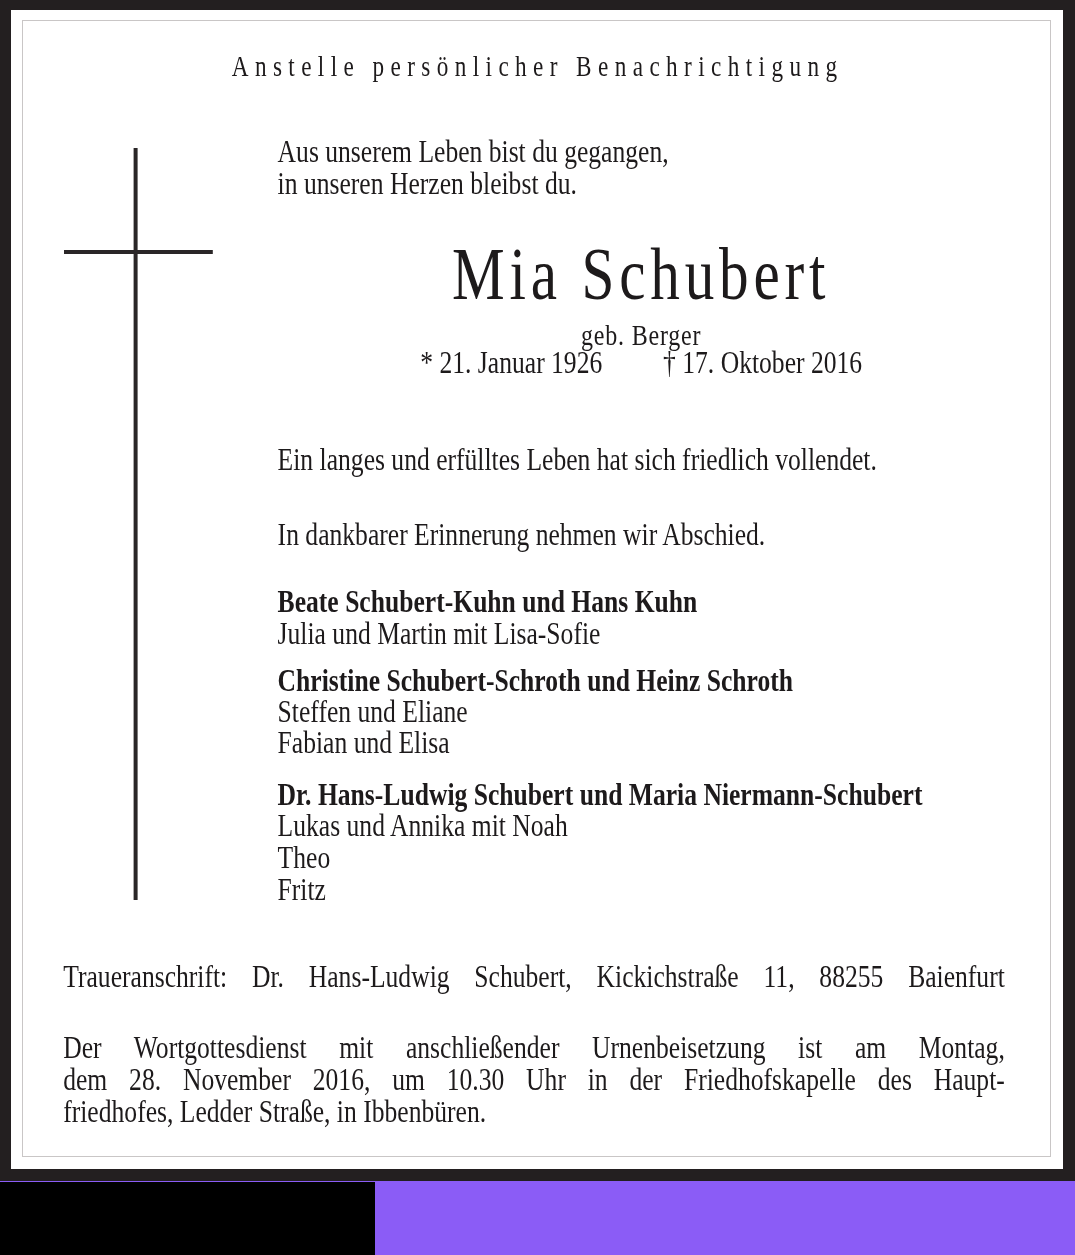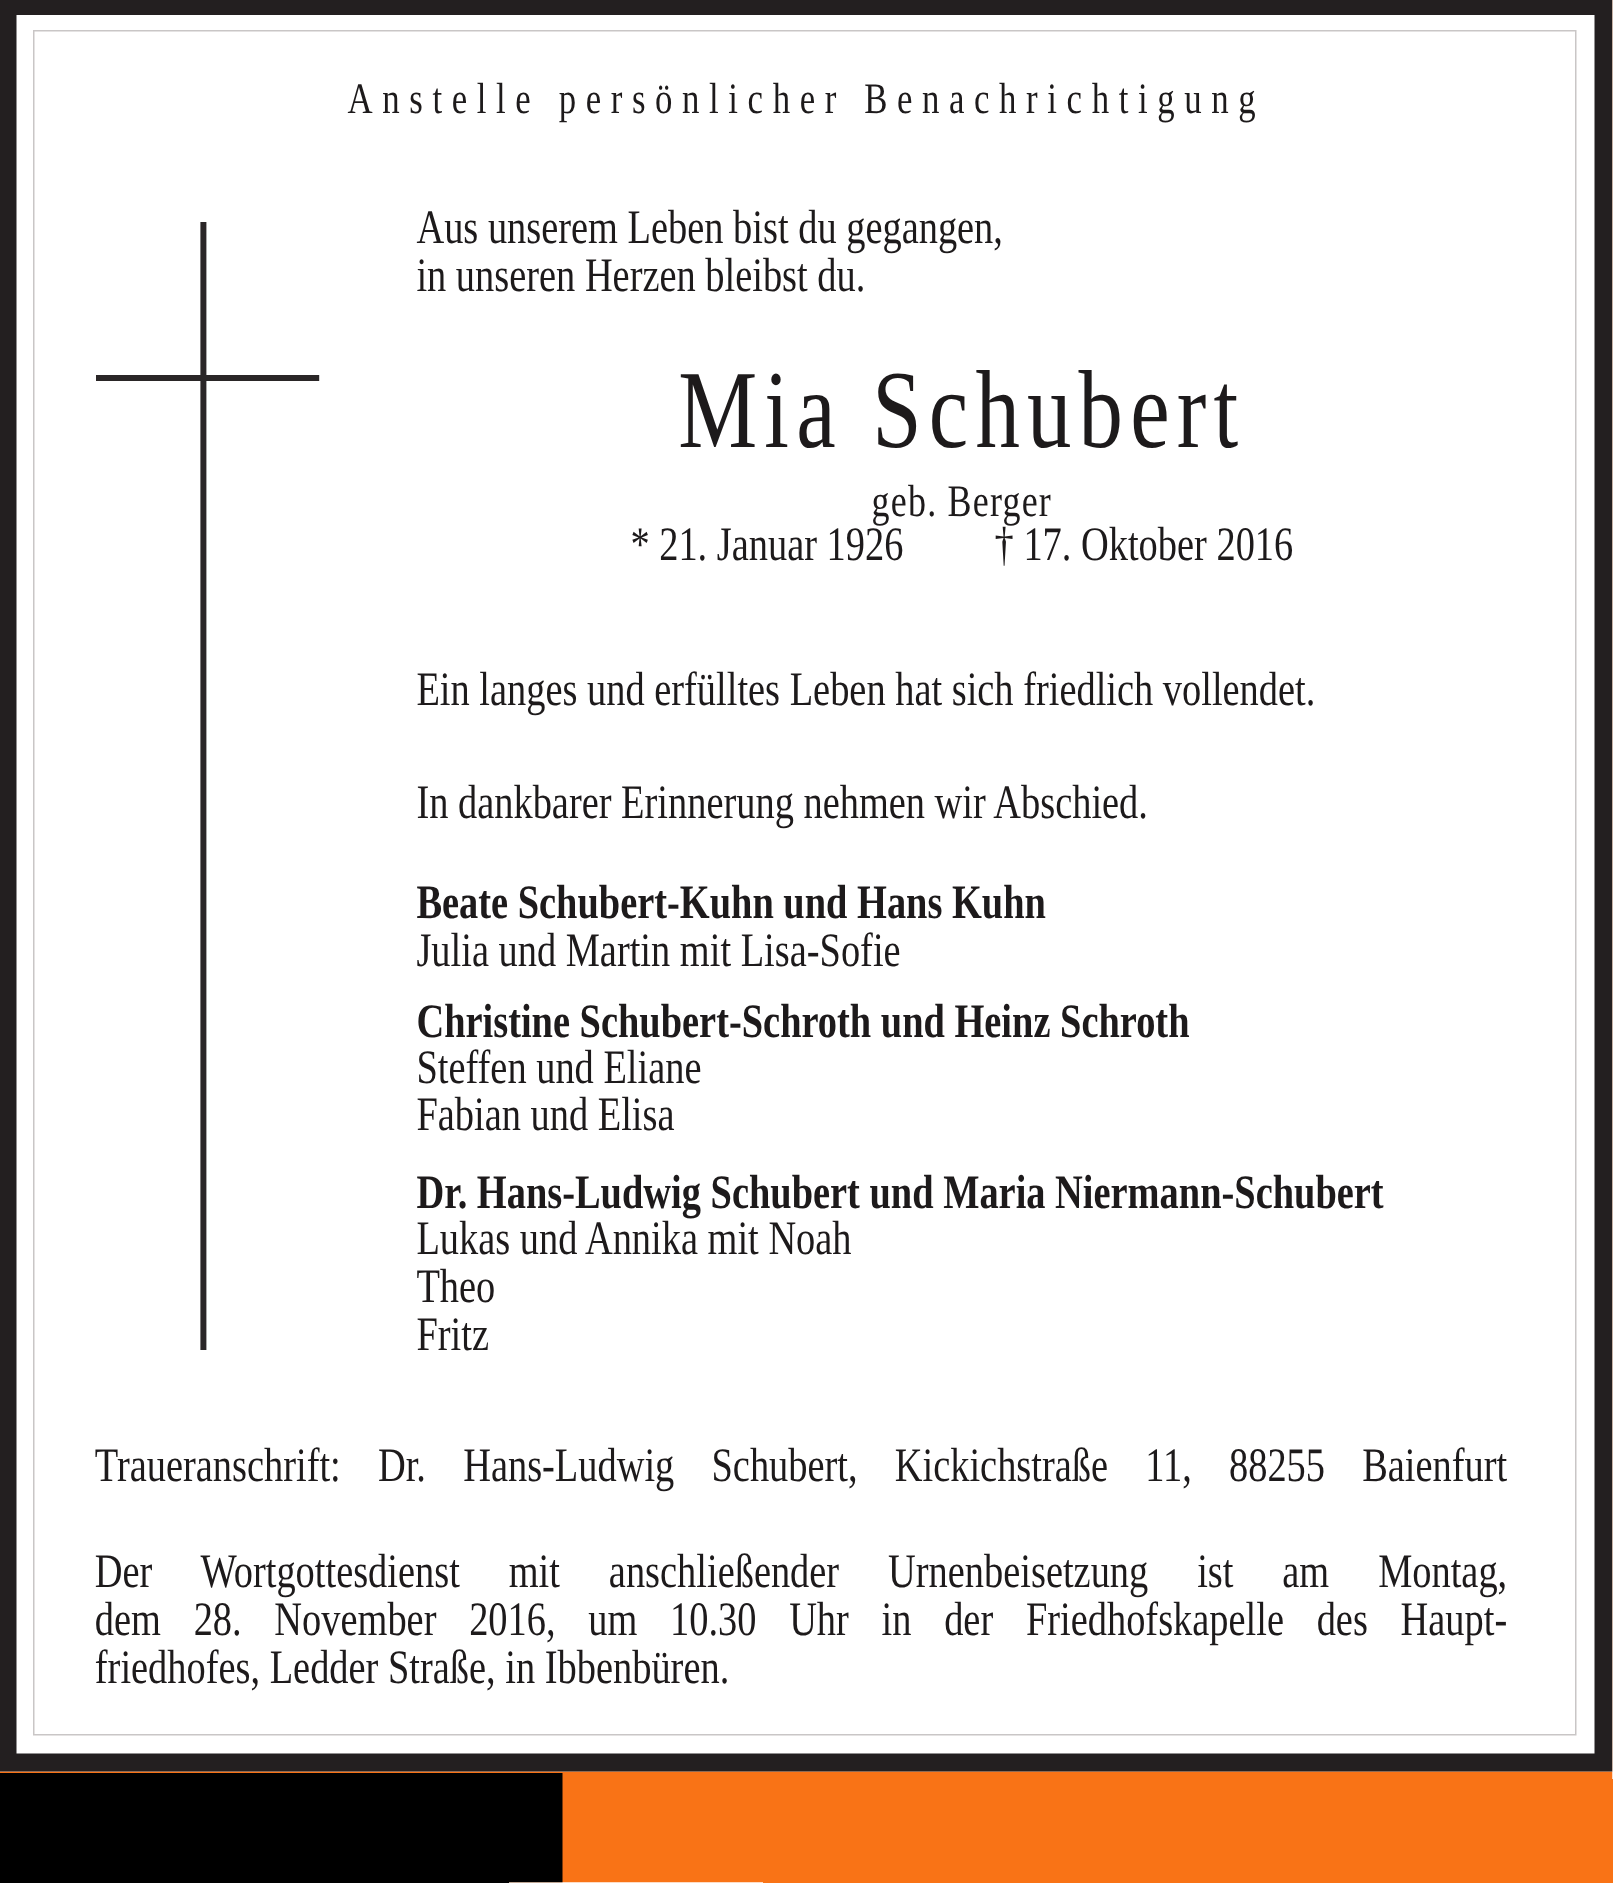--- a/index.html
+++ b/index.html
@@ -8,21 +8,21 @@
     width: 1075px;
     height: 1255px;
     background: #ffffff;
     overflow: hidden;
     font-family: "Liberation Serif", "DejaVu Serif", serif;
   }
   #page {
     position: relative;
     width: 1075px;
     height: 1255px;
-    background: #f97316;
+    background: #8b5cf6;
   }
   
   #frame {
     position: absolute;
     left: 0; top: 0;
     width: 1075px;
     height: 1181px;
     box-sizing: border-box;
     border-top: 10px solid #231f20;
     border-right: 12px solid #231f20;

